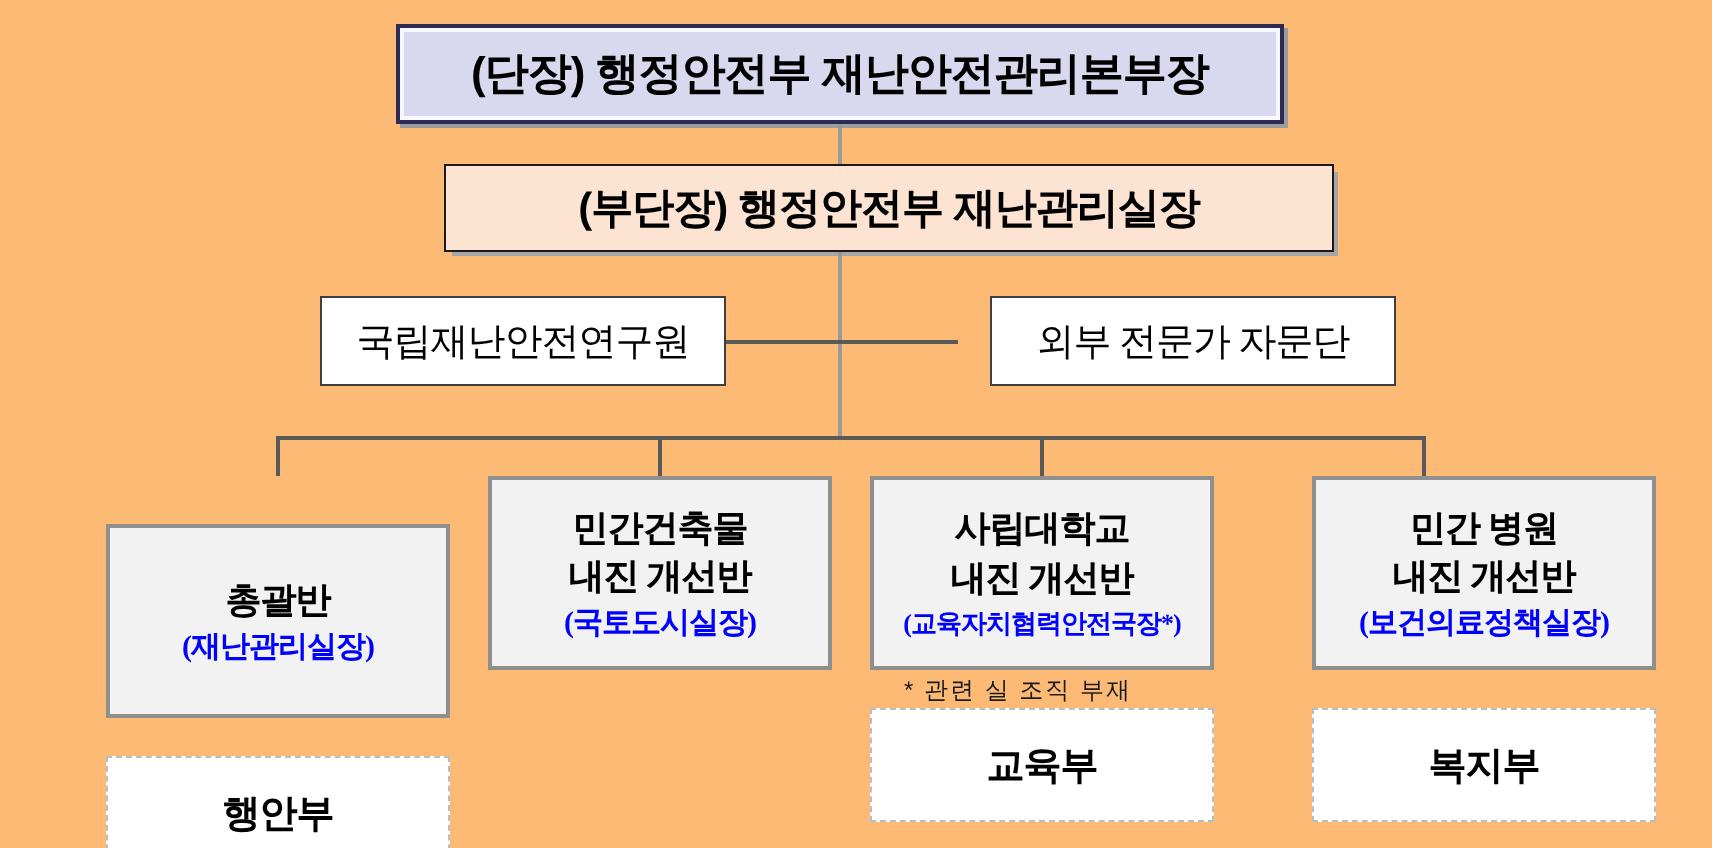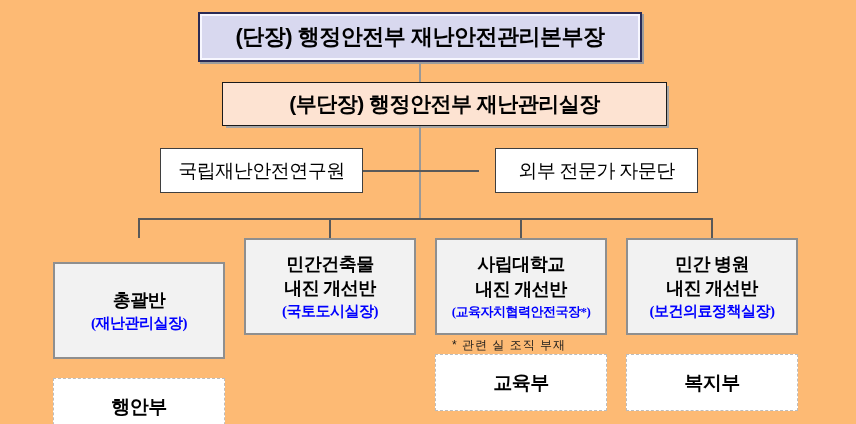--- a/index.html
+++ b/index.html
@@ -75,21 +75,21 @@
   .team .head {
     font-size: 15px;
     font-weight: bold;
     color: var(--head-text, #0000ff);
     letter-spacing: -0.5px;
   }
   .team .head.small-head { font-size: 13px; }
   .col1 { left: 53px; margin-top: 24px; }
   .col2 { left: 244px; }
   .col3 { left: 435px; }
-  .col4 { left: 626px; }
+  .col4 { left: 656px; }
   
   .ministry {
     top: 354px; width: 172px; height: 57px;
     background: #ffffff;
     border: 1px dashed #bdbdbd;
     font-family: "Liberation Serif", "DejaVu Serif", serif;
     font-size: 19px;
     font-weight: bold;
     letter-spacing: -0.5px;
   }

